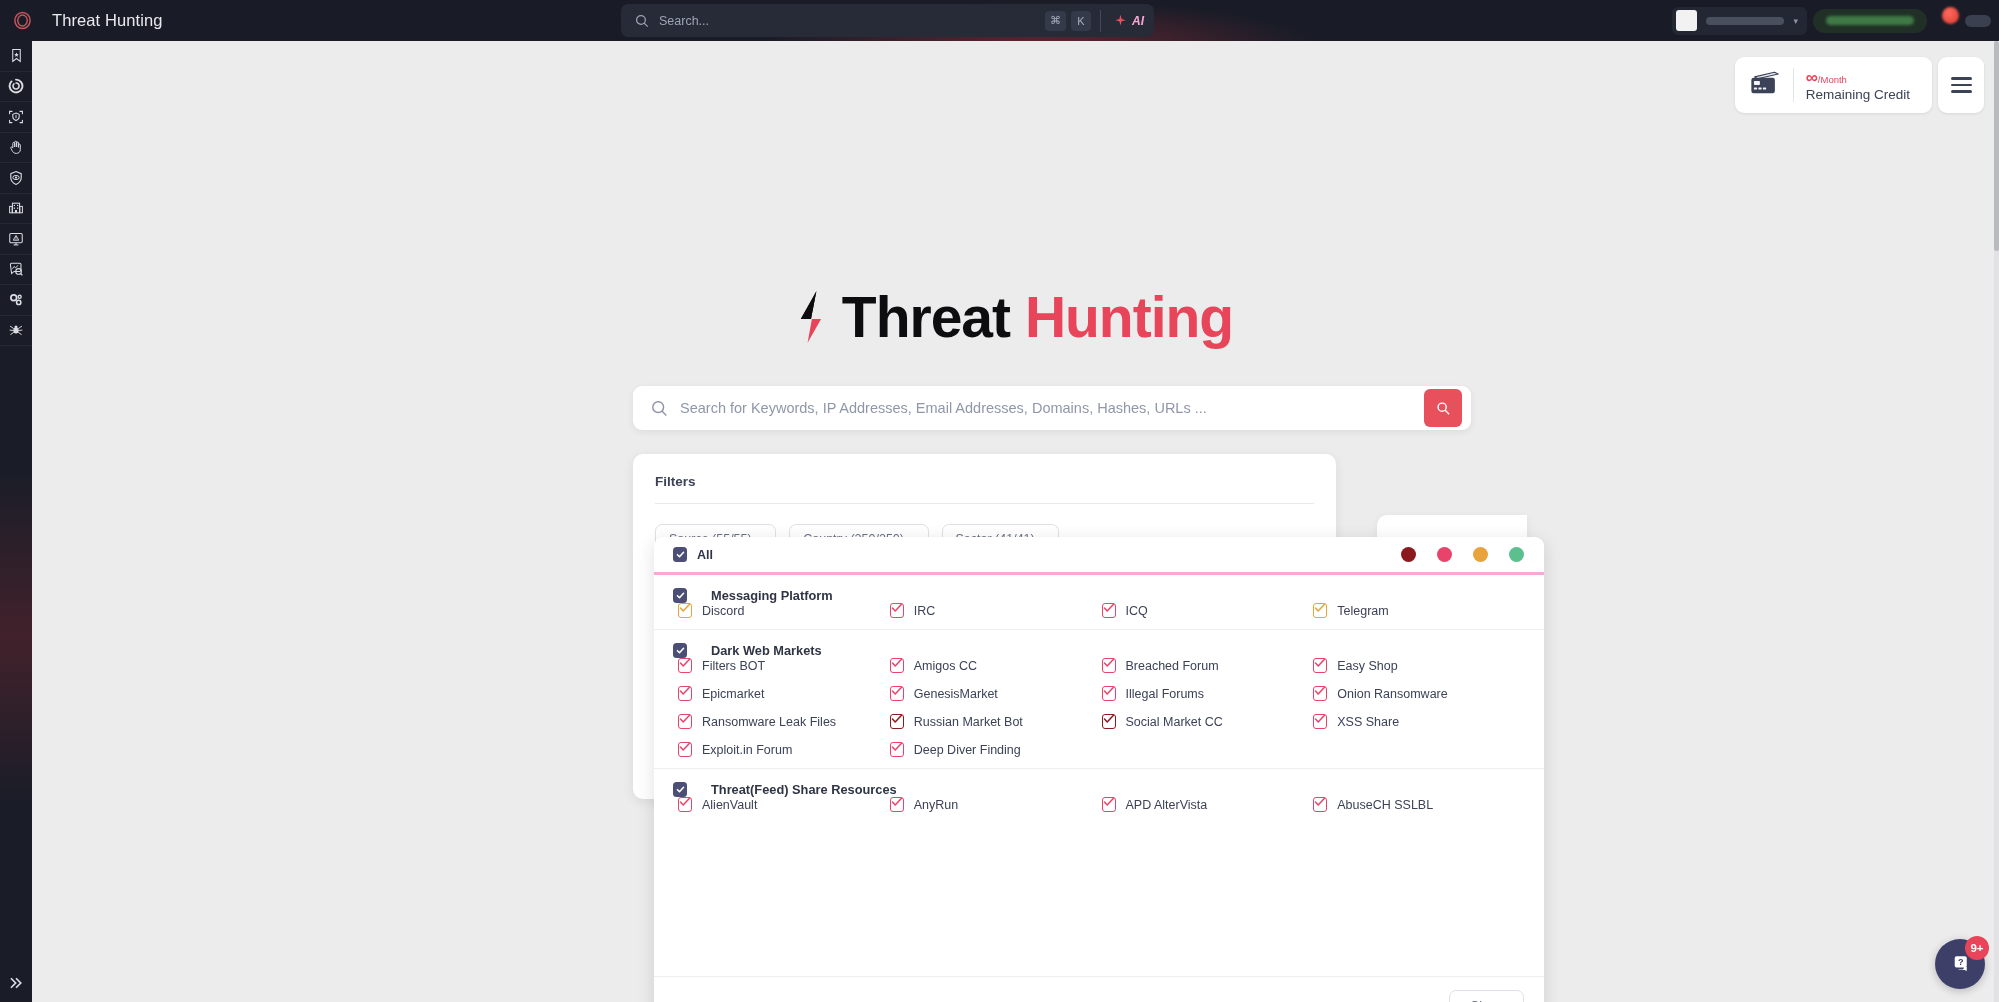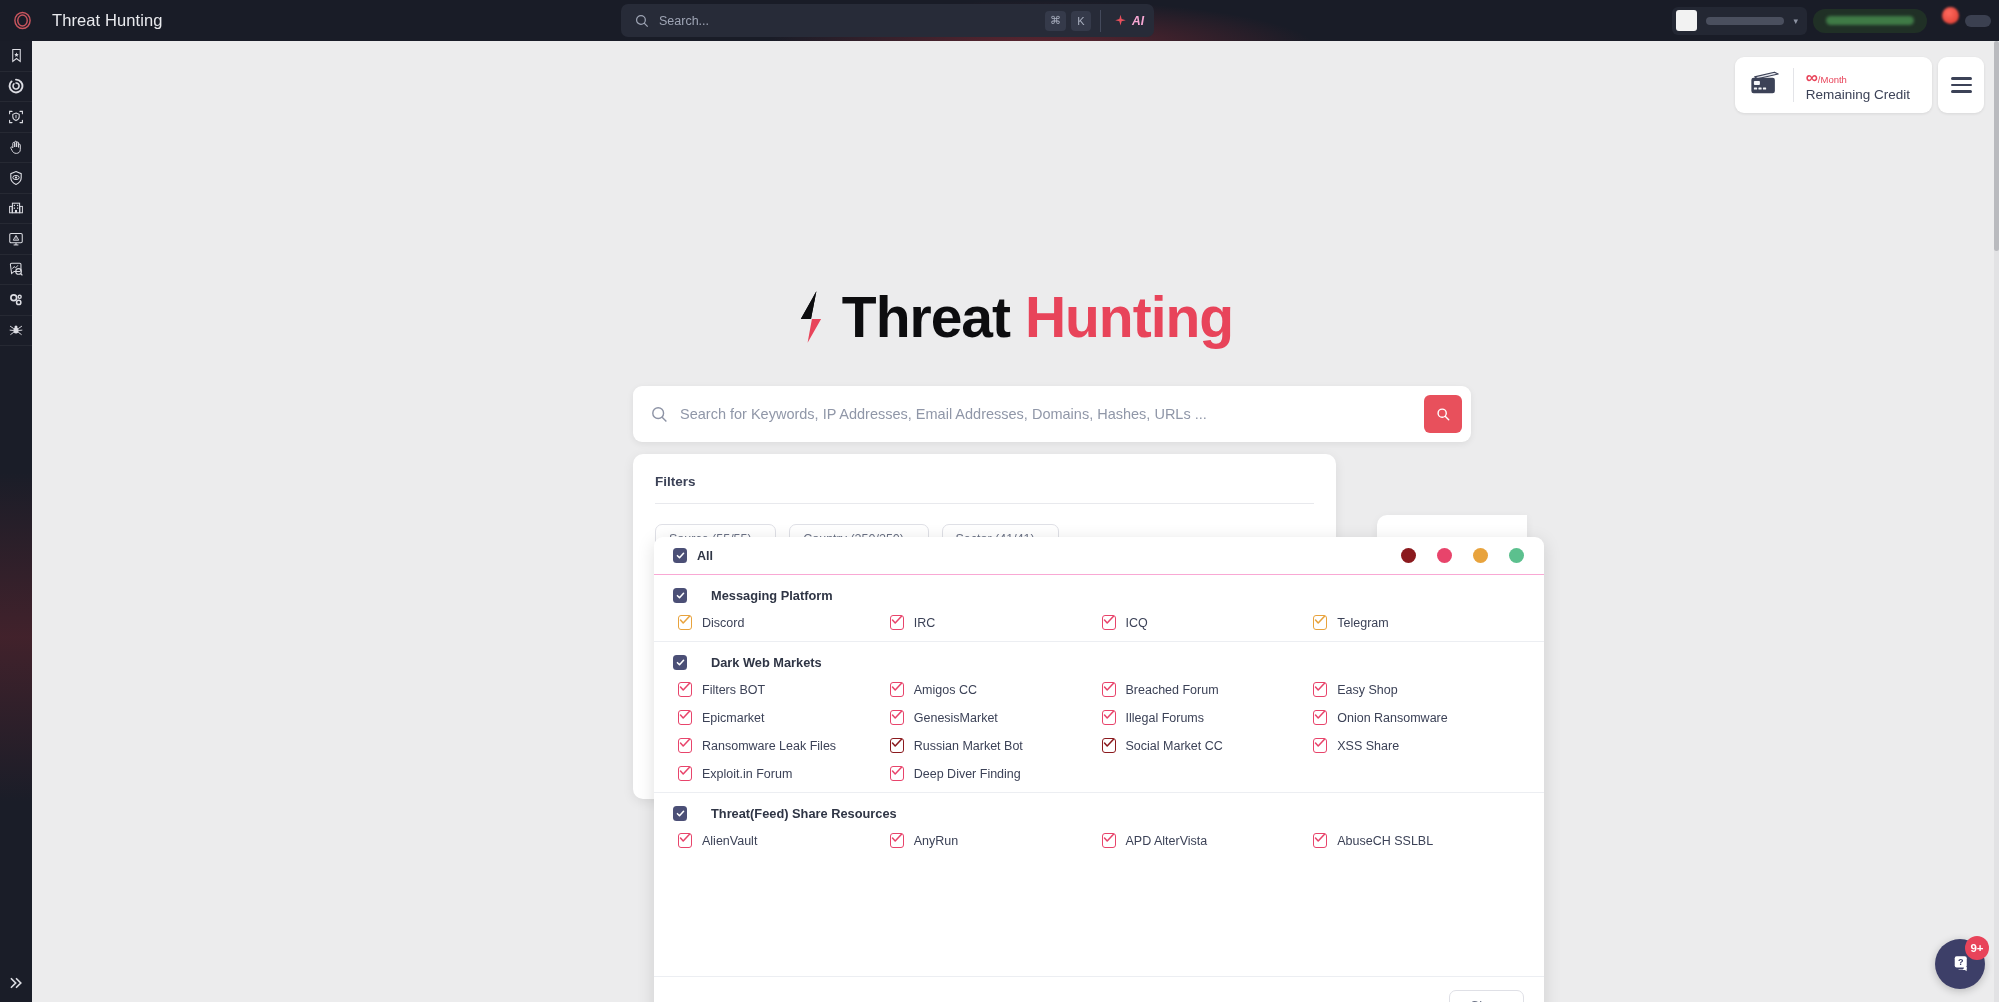--- a/index.html
+++ b/index.html
@@ -122,21 +122,21 @@
 
   
   .hero { position:absolute; top:243px; left:0; width:1967px; text-align:center; }
   .hero-row { display:inline-flex; align-items:center; gap:14px; }
   .hero-title { font-size:57px; font-weight:bold; letter-spacing:-1px; }
   .hero-black { color:#0d0d0f; }
   .hero-red { color:#e8445a; }
 
   
   .msearch {
-    position:absolute; top:345px; left:601px; width:838px; height:56px;
+    position:absolute; top:345px; left:601px; width:838px; height:44px;
     background:#fff; border-radius:9px;
     display:flex; align-items:center;
     box-shadow: 0 2px 7px rgba(0,0,0,.07);
   }
   .msearch-icon { margin-left:18px; display:flex; }
   .msearch-input {
     flex:1; border:0; outline:0; background:transparent;
     margin-left:12px; font-size:14.5px; color:#3c4257;
     font-family:"Liberation Sans", sans-serif;
   }
@@ -174,32 +174,32 @@
   
   .dropdown {
     position:absolute; top:496px; left:622px; width:890px; height:497px;
     background:#fff; border-radius:9px;
     box-shadow: 0 4px 18px rgba(0,0,0,.13);
     z-index:30;
     display:flex; flex-direction:column;
   }
   .dd-head {
     height:38px; display:flex; align-items:center; padding: 0 20px 0 19px;
-    border-bottom:1px solid #f9a8d4;
+    border-bottom:3px solid #f9a8d4;
   }
   .dd-dots { margin-left:auto; display:flex; gap:21px; align-items:center; }
   .dot { width:15px; height:15px; border-radius:50%; }
 
   .dd-body { flex:1; overflow:hidden; }
   .dd-section { padding: 13px 19px 11px 19px; border-bottom:1px solid #eceef2; }
   .dd-section:last-child { border-bottom:0; }
   .sec-head { display:flex; align-items:center; gap:24px; }
   .sec-label { font-size:12.8px; font-weight:bold; color:#2f3545; }
 
-  .opt-grid { display:grid; grid-template-columns: repeat(4, 1fr); row-gap:13px; margin-top:12px; padding-left:5px; }
+  .opt-grid { display:grid; grid-template-columns: repeat(4, 1fr); row-gap:13px; padding-left:5px; }
   .opt { display:flex; align-items:center; gap:10px; cursor:pointer; }
   .opt-label { font-size:12.5px; color:#3c4257; }
 
   .cb-filled {
     width:14px; height:15px; border-radius:3.5px; background:#4b4f76;
     display:flex; align-items:center; justify-content:center; flex:0 0 auto;
   }
   .cb-out {
     width:14px; height:15px; border-radius:3px; border:1.6px solid #e8445a;
     position:relative; flex:0 0 auto;

